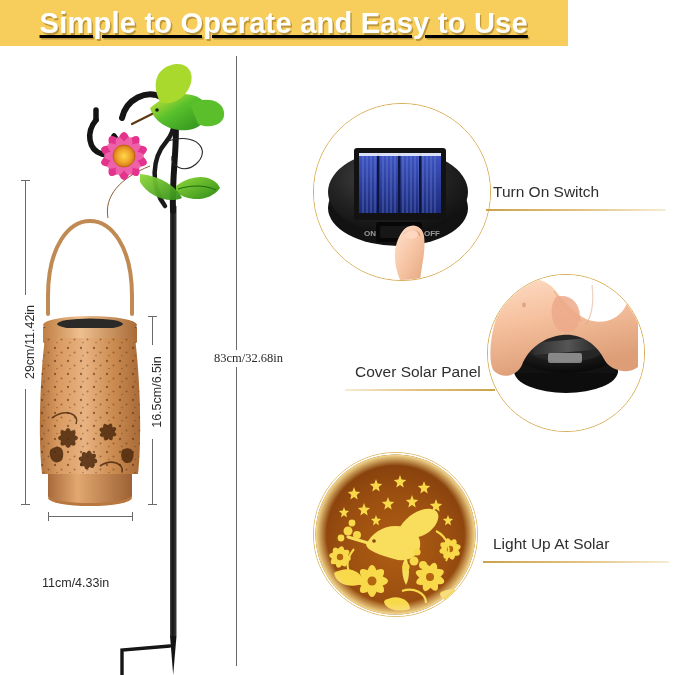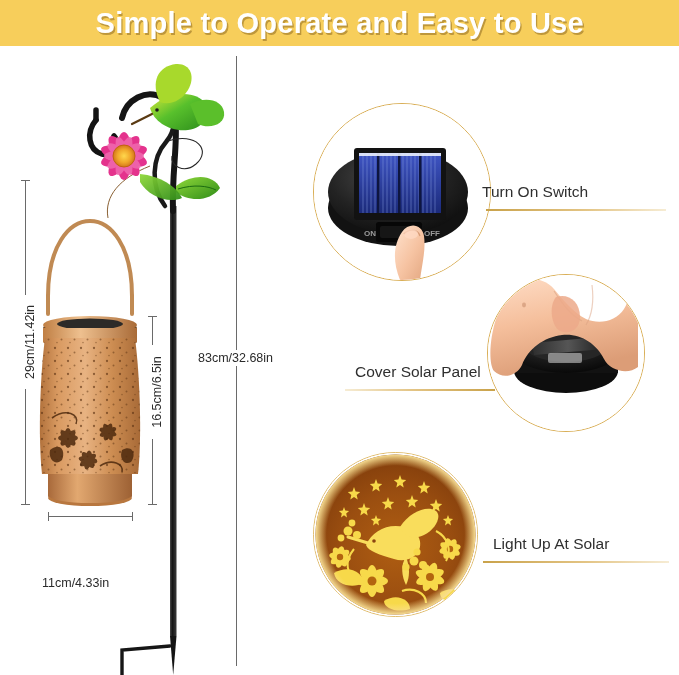--- a/index.html
+++ b/index.html
@@ -4,22 +4,22 @@
 <style>
   html,body{margin:0;padding:0;}
   body{
     width:679px;height:675px;background:#ffffff;overflow:hidden;position:relative;
     font-family:"Liberation Sans","DejaVu Sans",sans-serif;
   }
   #page{position:absolute;inset:0;width:679px;height:675px;background:#fff;}
 
   
   .banner{
-    position:absolute;left:0;top:0;width:679px;height:46px;
-    background:#f7ce5b;display:flex;align-items:center;justify-content:center;
+    position:absolute;left:0;top:0;width:568px;height:46px;
+    background:#f7ce5b;display:flex;align-items:center;justify-content:center;text-decoration:underline;
   }
   .banner-title{
     font-size:30px;font-weight:bold;color:#ffffff;letter-spacing:.2px;
     font-family:"Liberation Sans","DejaVu Sans",sans-serif;
     text-shadow:1.5px 1.5px 0 rgba(120,85,20,.45);
     white-space:nowrap;transform:scaleX(.97);
   }
 
   
   .left-panel{position:absolute;left:0;top:46px;width:300px;height:629px;}
@@ -216,21 +216,21 @@
     <div class="cap-h" style="left:148px;top:270px;"></div>
     <div class="cap-h" style="left:148px;top:458px;"></div>
     <div class="dim-label vert" style="left:110px;top:338px;width:90px;text-align:center;transform:rotate(-90deg);">16.5cm/6.5in</div>
 
     <div class="dimline-h" style="left:48px;top:470px;width:84px;"></div>
     <div class="cap-v" style="left:48px;top:466px;"></div>
     <div class="cap-v" style="left:132px;top:466px;"></div>
     <div class="dim-label" style="left:40px;top:481px;margin-top:48px;">11cm/4.33in</div>
 
     <div class="dimline-v" style="left:236px;top:10px;height:610px;"></div>
-    <div class="dim-label" style="left:196px;top:304px;transform:rotate(0deg);">83cm/32.68in</div>
+    <div class="dim-label" style="left:212px;top:304px;transform:rotate(0deg);font-family:Liberation Serif, serif;">83cm/32.68in</div>
   </div>
 
   <div class="callout-circle" style="left:313px;top:103px;width:176px;height:176px;font-weight:bold;">
     <svg width="176" height="176" viewBox="0 0 176 176">
       <defs>
         <radialGradient id="blackDisc" cx="42%" cy="32%" r="75%">
           <stop offset="0%" stop-color="#4a4a4a"></stop>
           <stop offset="55%" stop-color="#232323"></stop>
           <stop offset="100%" stop-color="#0c0c0c"></stop>
         </radialGradient>
@@ -288,21 +288,21 @@
       <text x="50" y="132" font-family="Liberation Sans, sans-serif" font-size="8" fill="#9a9a9a">ON</text>
       <text x="110" y="132" font-family="Liberation Sans, sans-serif" font-size="8" fill="#9a9a9a">OFF</text>
 
       <g>
         <path d="M86 176 C 78 156, 80 140, 88 128 C 95 118, 108 120, 110 132 C 112 146, 108 160, 106 176 Z" fill="url(#skinG)"></path>
         <path d="M90 130 C 95 124, 104 125, 106 132" fill="none" stroke="#d79a76" stroke-width="1.2"></path>
         <ellipse cx="97" cy="130" rx="7" ry="5" fill="#ffd9c4" opacity=".75"></ellipse>
       </g>
     </svg>
   </div>
-  <div class="callout-label" style="left:482px;top:183px;text-align:right;">Turn On Switch</div>
+  <div class="callout-label" style="left:493px;top:183px;text-align:right;">Turn On Switch</div>
   <div class="callout-rule rule-right" style="left:486px;top:209px;width:180px;"></div>
 
   <div class="callout-circle" style="left:487px;top:274px;width:156px;height:156px;">
     <svg width="156" height="156" viewBox="0 0 156 156">
       <defs>
         <radialGradient id="blackDisc2" cx="45%" cy="30%" r="75%">
           <stop offset="0%" stop-color="#3d3d3d"></stop>
           <stop offset="60%" stop-color="#191919"></stop>
           <stop offset="100%" stop-color="#060606"></stop>
         </radialGradient>

